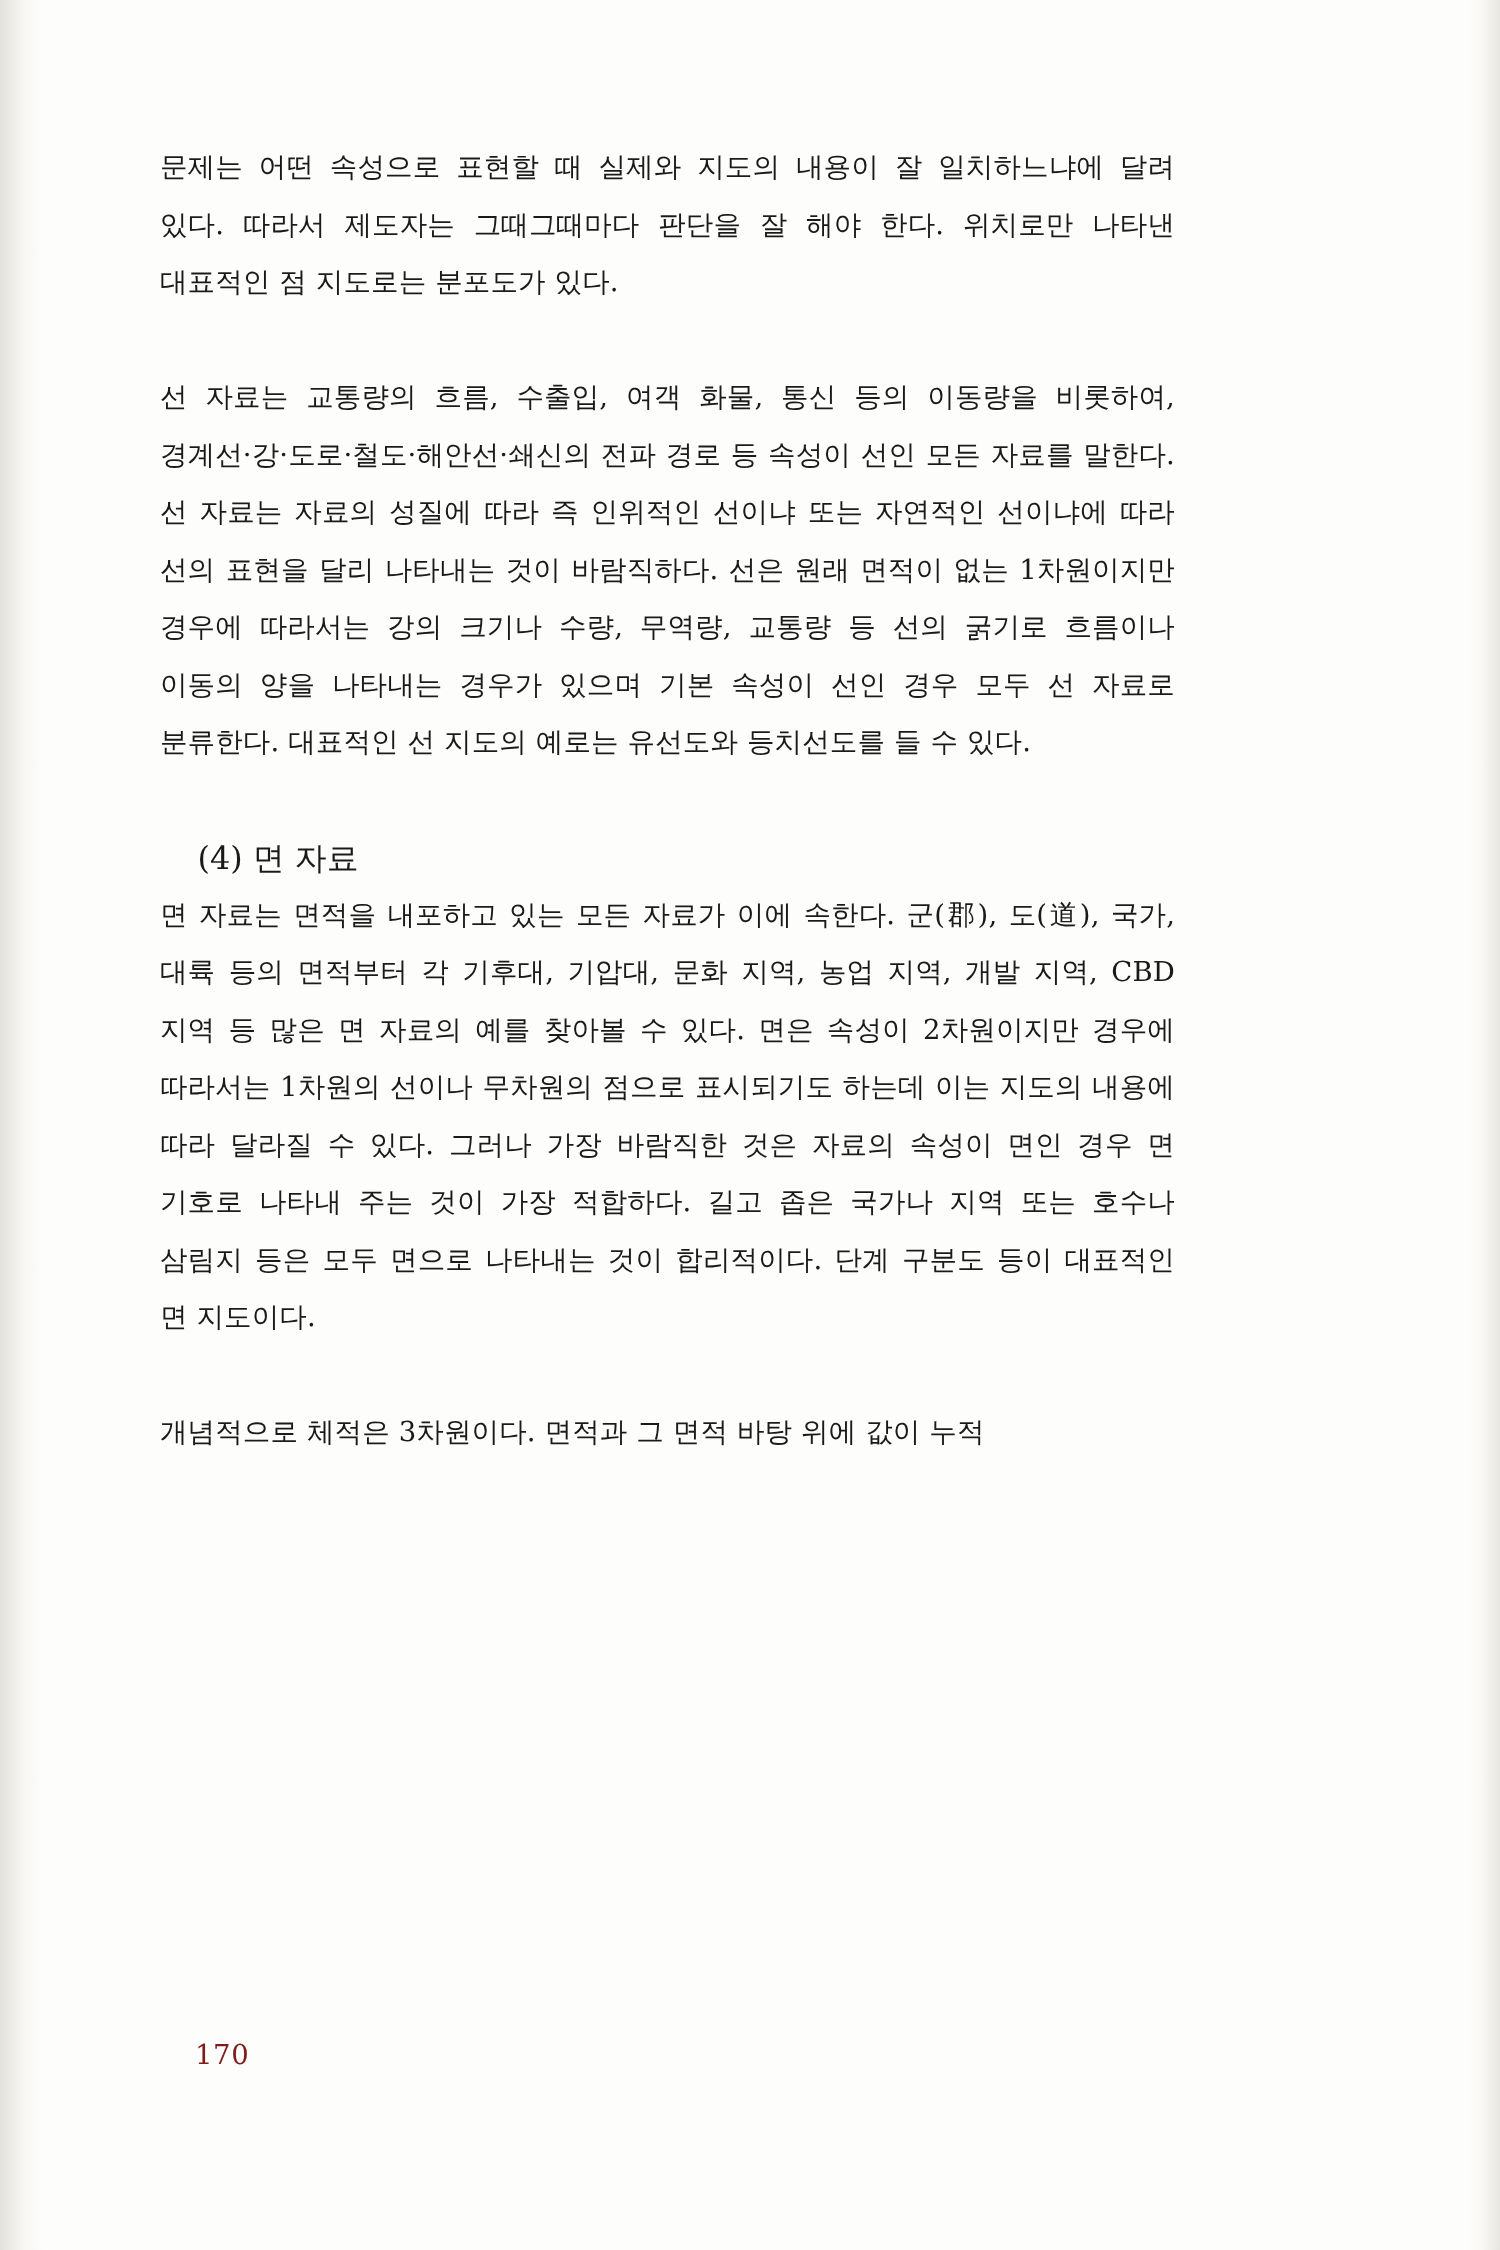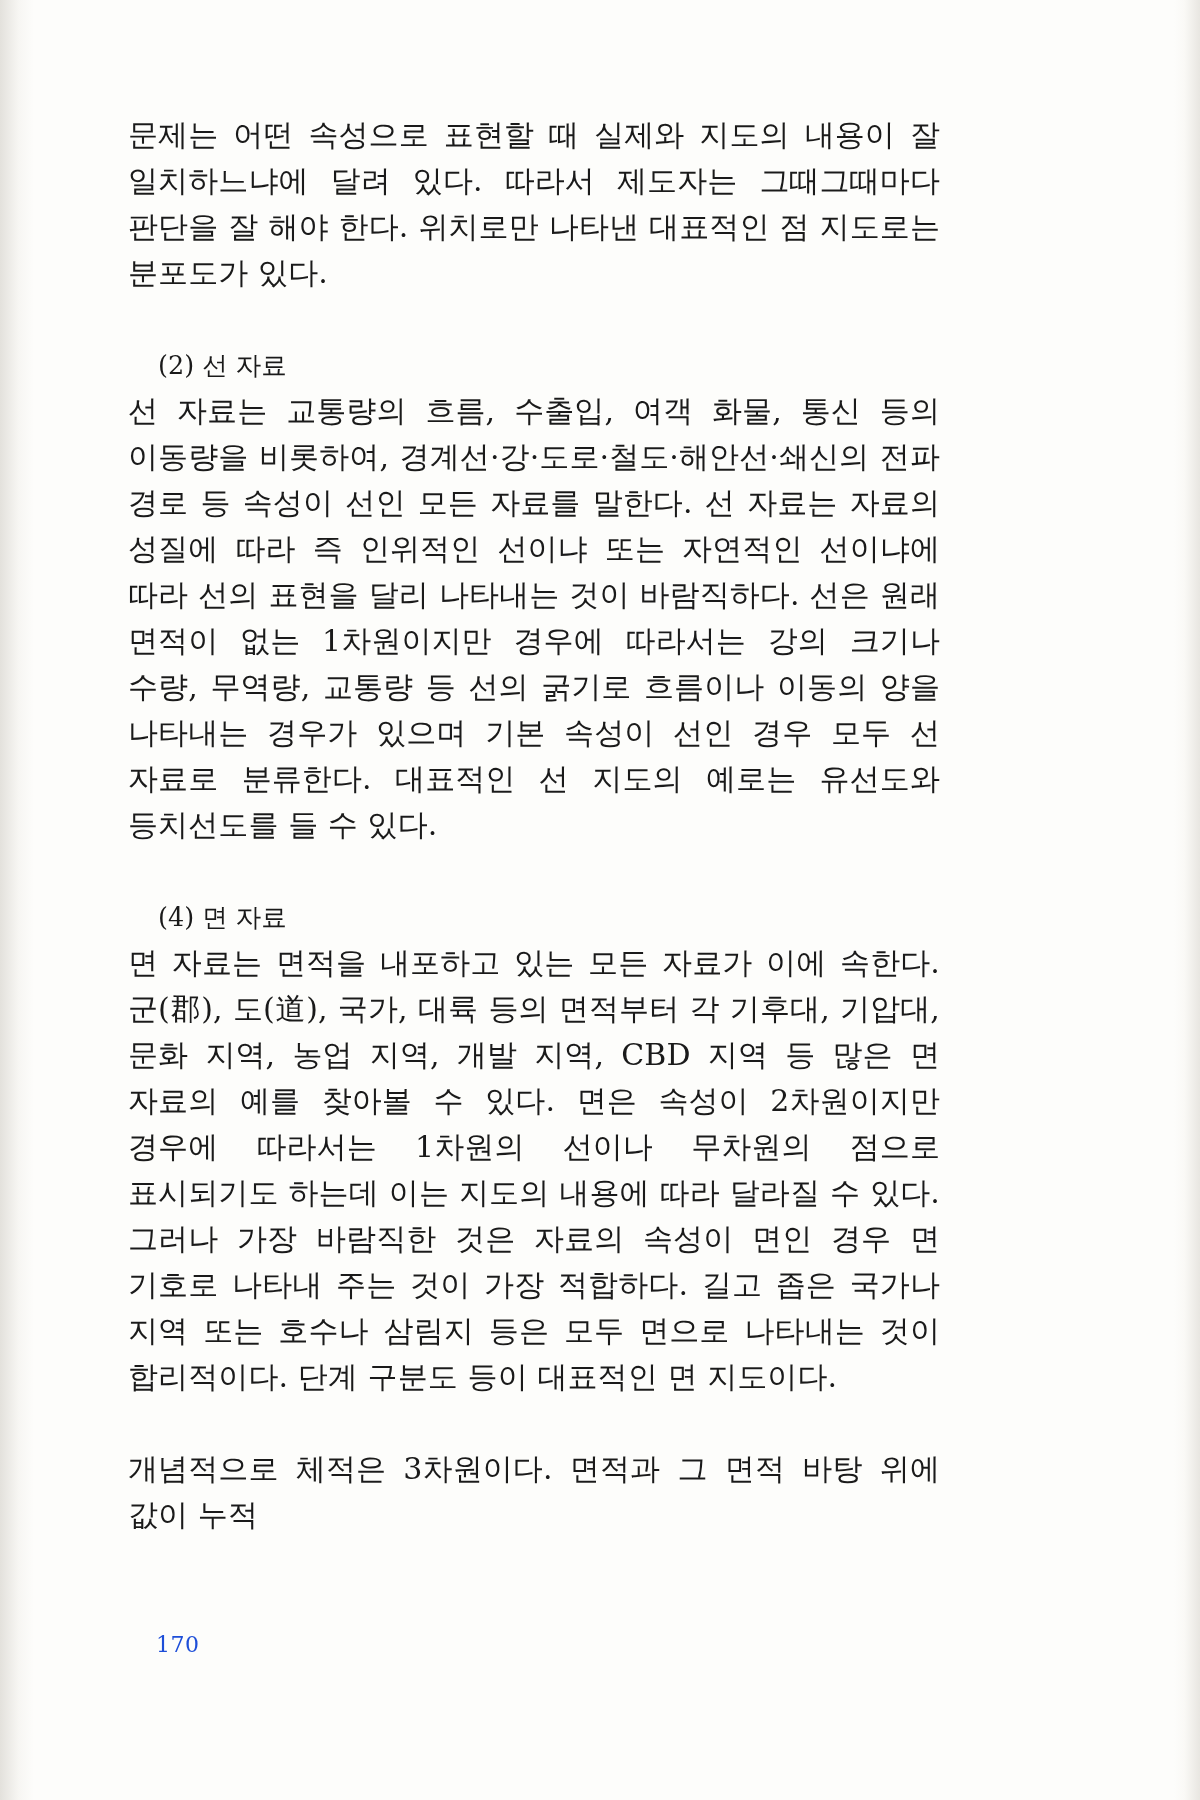--- a/index.html
+++ b/index.html
@@ -40,56 +40,55 @@
     pointer-events: none;
   }
   .content {
     position: absolute;
     left: 128px;
     top: 112px;
     width: 812px;
   }
   p {
     margin: 0;
-    font-size: 30px;
+    font-size: 22px;
     line-height: 46px;
     text-align: justify;
     text-justify: inter-character;
     letter-spacing: 0.1px;
     word-break: keep-all;
   }
   .heading {
     margin: 0;
     font-size: 25.5px;
     line-height: 46px;
     text-indent: 30px;
     font-weight: normal;
   }
   .gap-lg { height: 46px; }
   .page-number {
     position: absolute;
     left: 156px;
     top: 1632px;
     font-size: 22px;
     font-family: "DejaVu Serif", "Liberation Serif", serif;
-    color: #1d4ed8;
+    color: #7f1d1d;
     letter-spacing: 0.5px;
   }
 </style>
 </head>
 <body>
 
 <div class="page">
   <div class="content">
 
     <p class="body-para">문제는 어떤 속성으로 표현할 때 실제와 지도의 내용이 잘 일치하느냐에 달려 있다. 따라서 제도자는 그때그때마다 판단을 잘 해야 한다. 위치로만 나타낸 대표적인 점 지도로는 분포도가 있다.</p>
 
     <div class="gap-lg"></div>
 
-    <h2 class="heading">(2) 선 자료</h2>
 
     <p class="body-para">선 자료는 교통량의 흐름, 수출입, 여객 화물, 통신 등의 이동량을 비롯하여, 경계선·강·도로·철도·해안선·쇄신의 전파 경로 등 속성이 선인 모든 자료를 말한다. 선 자료는 자료의 성질에 따라 즉 인위적인 선이냐 또는 자연적인 선이냐에 따라 선의 표현을 달리 나타내는 것이 바람직하다. 선은 원래 면적이 없는 1차원이지만 경우에 따라서는 강의 크기나 수량, 무역량, 교통량 등 선의 굵기로 흐름이나 이동의 양을 나타내는 경우가 있으며 기본 속성이 선인 경우 모두 선 자료로 분류한다. 대표적인 선 지도의 예로는 유선도와 등치선도를 들 수 있다.</p>
 
     <div class="gap-lg"></div>
 
     <h2 class="heading">(4) 면 자료</h2>
 
     <p class="body-para">면 자료는 면적을 내포하고 있는 모든 자료가 이에 속한다. 군(郡), 도(道), 국가, 대륙 등의 면적부터 각 기후대, 기압대, 문화 지역, 농업 지역, 개발 지역, CBD 지역 등 많은 면 자료의 예를 찾아볼 수 있다. 면은 속성이 2차원이지만 경우에 따라서는 1차원의 선이나 무차원의 점으로 표시되기도 하는데 이는 지도의 내용에 따라 달라질 수 있다. 그러나 가장 바람직한 것은 자료의 속성이 면인 경우 면 기호로 나타내 주는 것이 가장 적합하다. 길고 좁은 국가나 지역 또는 호수나 삼림지 등은 모두 면으로 나타내는 것이 합리적이다. 단계 구분도 등이 대표적인 면 지도이다.</p>
 
     <div class="gap-lg"></div>

